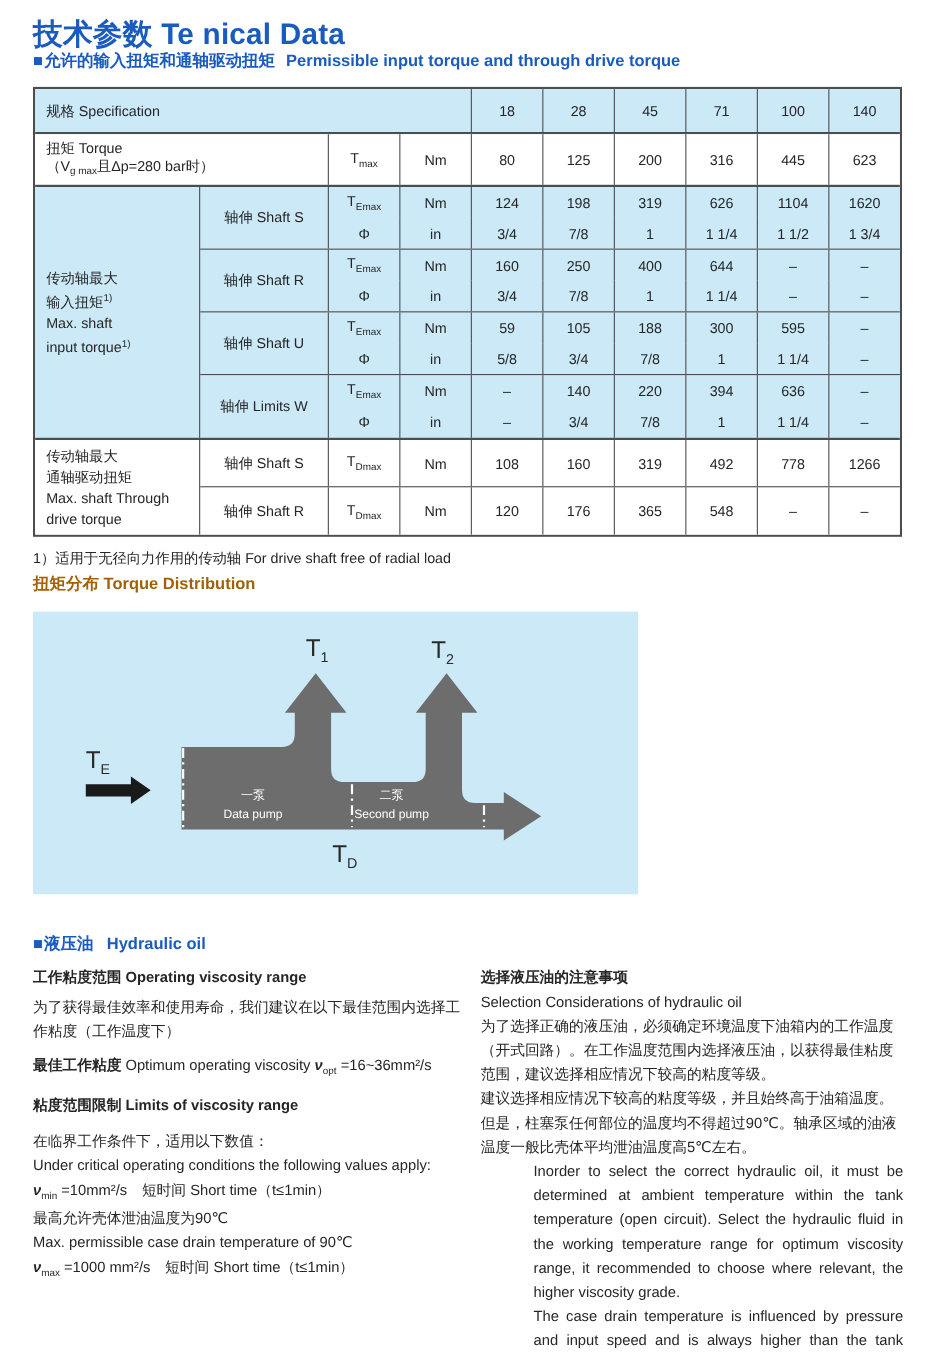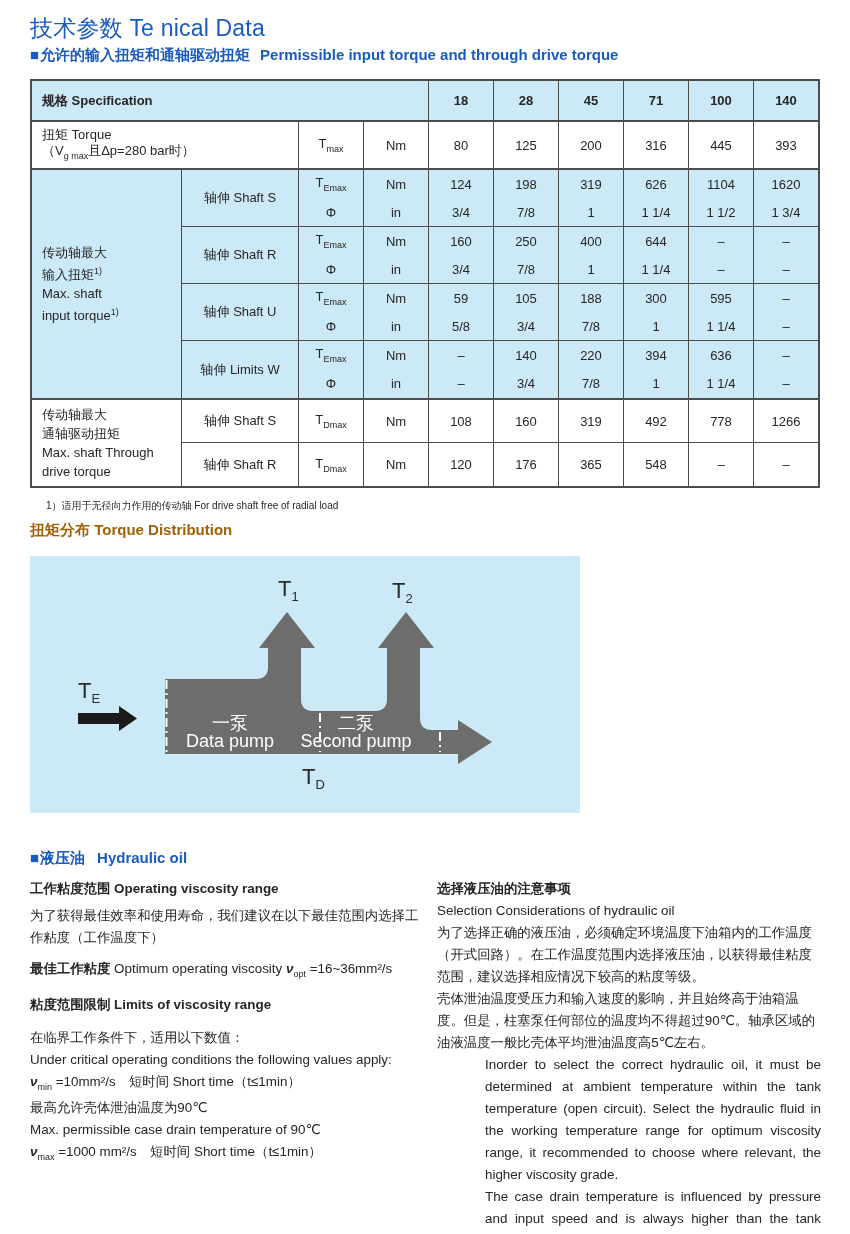--- a/index.html
+++ b/index.html
@@ -13,21 +13,21 @@
   *{box-sizing:border-box;margin:0;padding:0;}
   html,body{background:#ffffff;}
   body{
     width:850px;height:1234px;position:relative;overflow:hidden;
     font-family:"Liberation Sans","DejaVu Sans",sans-serif;
     color:var(--text-dark);
   }
   .abs{position:absolute;}
 
   
-  .page-title{left:30px;top:13px;font-size:23px;font-weight:normal;color:var(--accent-blue);letter-spacing:0.2px;}
+  .page-title{left:30px;top:13px;font-size:27px;font-weight:bold;color:var(--accent-blue);letter-spacing:0.2px;}
   .sec-head{left:30px;top:46px;font-size:15px;font-weight:bold;color:var(--accent-blue);}
   .sec-head .en{margin-left:10px;}
   .bullet{margin-right:1px;}
 
   
   .ttable{
     left:30px;top:79px;width:790px;border:2px solid var(--border-dark);
     font-size:13px;background:#fff;
   }
   .blue{background:var(--panel-blue);}
@@ -35,49 +35,49 @@
   .trow{display:flex;align-items:stretch;}
   .cell{display:flex;align-items:center;border-right:1px solid var(--border-dark);}
   .cell.cc{justify-content:center;text-align:center;}
   .cell.lbl{padding-left:10px;}
   .cells{flex:1;display:flex;}
   .cells>div{flex:1;display:flex;align-items:center;justify-content:center;border-right:1px solid var(--border-dark);}
   .cells>div:last-child{border-right:none;}
   sub{font-size:9px;}
   sup{font-size:9px;}
 
-  .head-row{height:41px;border-bottom:2px solid var(--border-dark);font-weight:bold;}
+  .head-row{height:41px;border-bottom:2px solid var(--border-dark);}
   .w-speclabel{width:397px;}
   .torque-row{height:48px;border-bottom:2px solid var(--border-dark);}
   .w-torquelabel{width:267px;flex-direction:column;align-items:flex-start;justify-content:center;line-height:16px;}
   .w-sym{width:65px;}
   .w-unit{width:65px;}
   .w-shaft{width:117px;}
 
   .section{display:flex;align-items:stretch;}
   .section.input-sec{border-bottom:2px solid var(--border-dark);}
   .cat{width:150px;border-right:1px solid var(--border-dark);display:flex;flex-direction:column;justify-content:center;padding-left:10px;line-height:19px;}
   .blocks{flex:1;display:flex;flex-direction:column;}
   .block{display:flex;height:57px;border-bottom:1px solid var(--border-dark);}
   .block:last-child{border-bottom:none;}
   .sublines{flex:1;display:flex;flex-direction:column;}
   .lrow{display:flex;height:50%;}
   .lrow .cell{height:100%;}
   .through-row{display:flex;height:43px;border-bottom:1px solid var(--border-dark);}
   .through-row:last-child{border-bottom:none;}
 
-  .footnote{left:46px;top:499px;font-size:10px;color:var(--text-dark);}
+  .footnote{left:30px;top:499px;font-size:13px;color:var(--text-dark);}
   .dist-title{left:30px;top:521px;font-size:15px;font-weight:600;color:#a16207;}
 
   
   .diagram{left:30px;top:556px;width:550px;height:257px;background:var(--panel-blue);}
   .diagram svg{position:absolute;left:0;top:0;}
   .dlabel{position:absolute;font-size:22px;color:#2a2a2a;font-weight:500;}
   .dlabel sub{font-size:13px;}
-  .pump{position:absolute;color:#ffffff;text-align:center;line-height:18px;font-size:18px;}
+  .pump{position:absolute;color:#ffffff;text-align:center;line-height:18px;font-size:11px;}
 
   
   .hyd-head{left:30px;top:849px;font-size:15px;font-weight:bold;color:var(--accent-blue);}
   .hyd-head .en{margin-left:12px;}
   .col{font-size:13.4px;line-height:22px;}
   .left-col{left:30px;top:878px;width:395px;}
   .right-col{left:437px;top:878px;width:384px;}
   .subhead{font-weight:bold;}
   .gap6{margin-top:5px;}
   .gap10{margin-top:9px;}
@@ -117,21 +117,21 @@
     <div class="cell cc w-sym">
         <span><span>T</span><sub>max</sub></span>
       </div>
     <div class="cell cc w-unit">Nm</div>
     <div class="cells">
         <div>80</div>
         <div>125</div>
         <div>200</div>
         <div>316</div>
         <div>445</div>
-        <div>393</div>
+        <div>623</div>
       </div>
   </div>
 
   <div class="section input-sec blue">
     <div class="cat">
       <div>传动轴最大</div>
       <div><span>输入扭矩</span><sup>1)</sup></div>
       <div>Max. shaft</div>
       <div><span>input torque</span><sup>1)</sup></div>
     </div>
@@ -357,19 +357,19 @@
   <div>Max. permissible case drain temperature of 90℃</div>
   <div><span class="nu">ν</span><sub>max</sub><span> =1000 mm²/s　短时间 Short time（t≤1min）</span></div>
 
 </div>
 
 <div class="abs col right-col">
   <div class="subhead">选择液压油的注意事项</div>
   <div>Selection Considerations of hydraulic oil</div>
   <div class="cn-block">
     <p>为了选择正确的液压油，必须确定环境温度下油箱内的工作温度（开式回路）。在工作温度范围内选择液压油，以获得最佳粘度范围，建议选择相应情况下较高的粘度等级。</p>
-    <p>壳体泄油温度受压力和输入速度的影响，并且始终高于油箱温度。但是，柱塞泵任何部位的温度均不得超过90℃。轴承区域的油液温度一般比壳体平均泄油温度高5℃左右。</p>
+    <p>建议选择相应情况下较高的粘度等级，并且始终高于油箱温度。但是，柱塞泵任何部位的温度均不得超过90℃。轴承区域的油液温度一般比壳体平均泄油温度高5℃左右。</p>
   </div>
   <div class="en-block">
     <p>Inorder to select the correct hydraulic oil, it must be determined at ambient temperature within the tank temperature (open circuit). Select the hydraulic fluid in the working temperature range for optimum viscosity range, it recommended to choose where relevant, the higher viscosity grade.</p>
     <p>The case drain temperature is influenced by pressure and input speed and is always higher than the tank temperature. However, any part of the piston temperature shall not exceed 90℃. The fluid temperature in the bearing area is generally higher than the average case drain oil temperature high around 5℃.</p>
   </div>
 </div>
 
 </body></html>

